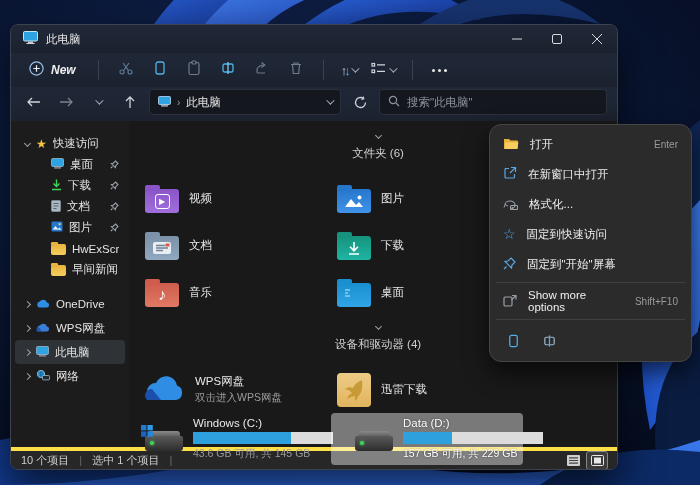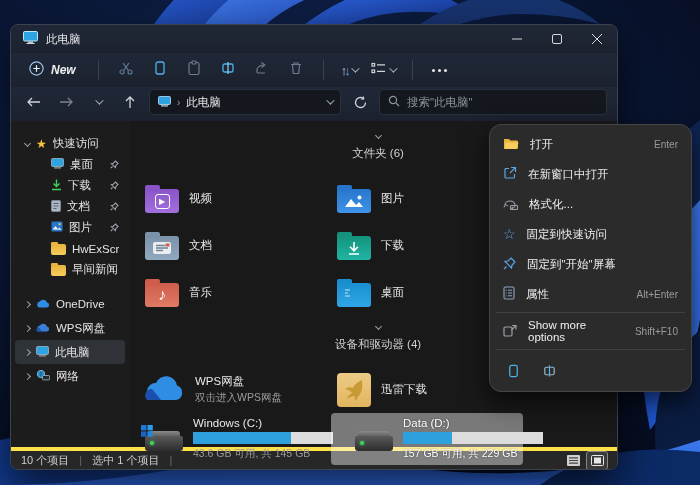--- a/index.html
+++ b/index.html
@@ -560,31 +560,20 @@
     <span>固定到快速访问</span>
     <span class="sc"></span>
   </div>
   <div class="cm-item">
     <span><svg width="13" height="13" viewBox="0 0 13 13" fill="none" stroke="#5aa7e8" stroke-width="1.2">
           <path d="M8,1 L12,5 L9,8 L8.5,11 L2,4.5 L5,4 Z M3.5,9.5 L1,12"></path>
         </svg></span>
     <span>固定到"开始"屏幕</span>
     <span class="sc"></span>
   </div>
-  <div class="cm-item">
-    <span><svg width="12" height="14" viewBox="0 0 12 14" fill="none" stroke="#8fa3c0" stroke-width="1.1">
-          <rect x="1" y="1" width="10" height="12" rx="1.5"></rect>
-          <path d="M5,4.2 H9 M5,7 H9 M5,9.8 H9"></path>
-          <circle cx="3.2" cy="4.2" r="0.6" fill="#8fa3c0" stroke="none"></circle>
-          <circle cx="3.2" cy="7" r="0.6" fill="#8fa3c0" stroke="none"></circle>
-          <circle cx="3.2" cy="9.8" r="0.6" fill="#8fa3c0" stroke="none"></circle>
-        </svg></span>
-    <span>属性</span>
-    <span class="sc">Alt+Enter</span>
-  </div>
   <div class="cm-sep"></div>
   <div class="cm-item">
     <span><svg width="14" height="13" viewBox="0 0 14 13" fill="none" stroke="#9aa0a8" stroke-width="1.2">
           <rect x="1" y="3" width="8" height="9" rx="1.2"></rect>
           <path d="M9,1.5 H13 V5.5 M12.8,1.7 L8.5,6"></path>
         </svg></span>
     <span>Show more options</span>
     <span class="sc">Shift+F10</span>
   </div>
   <div class="cm-sep"></div>

